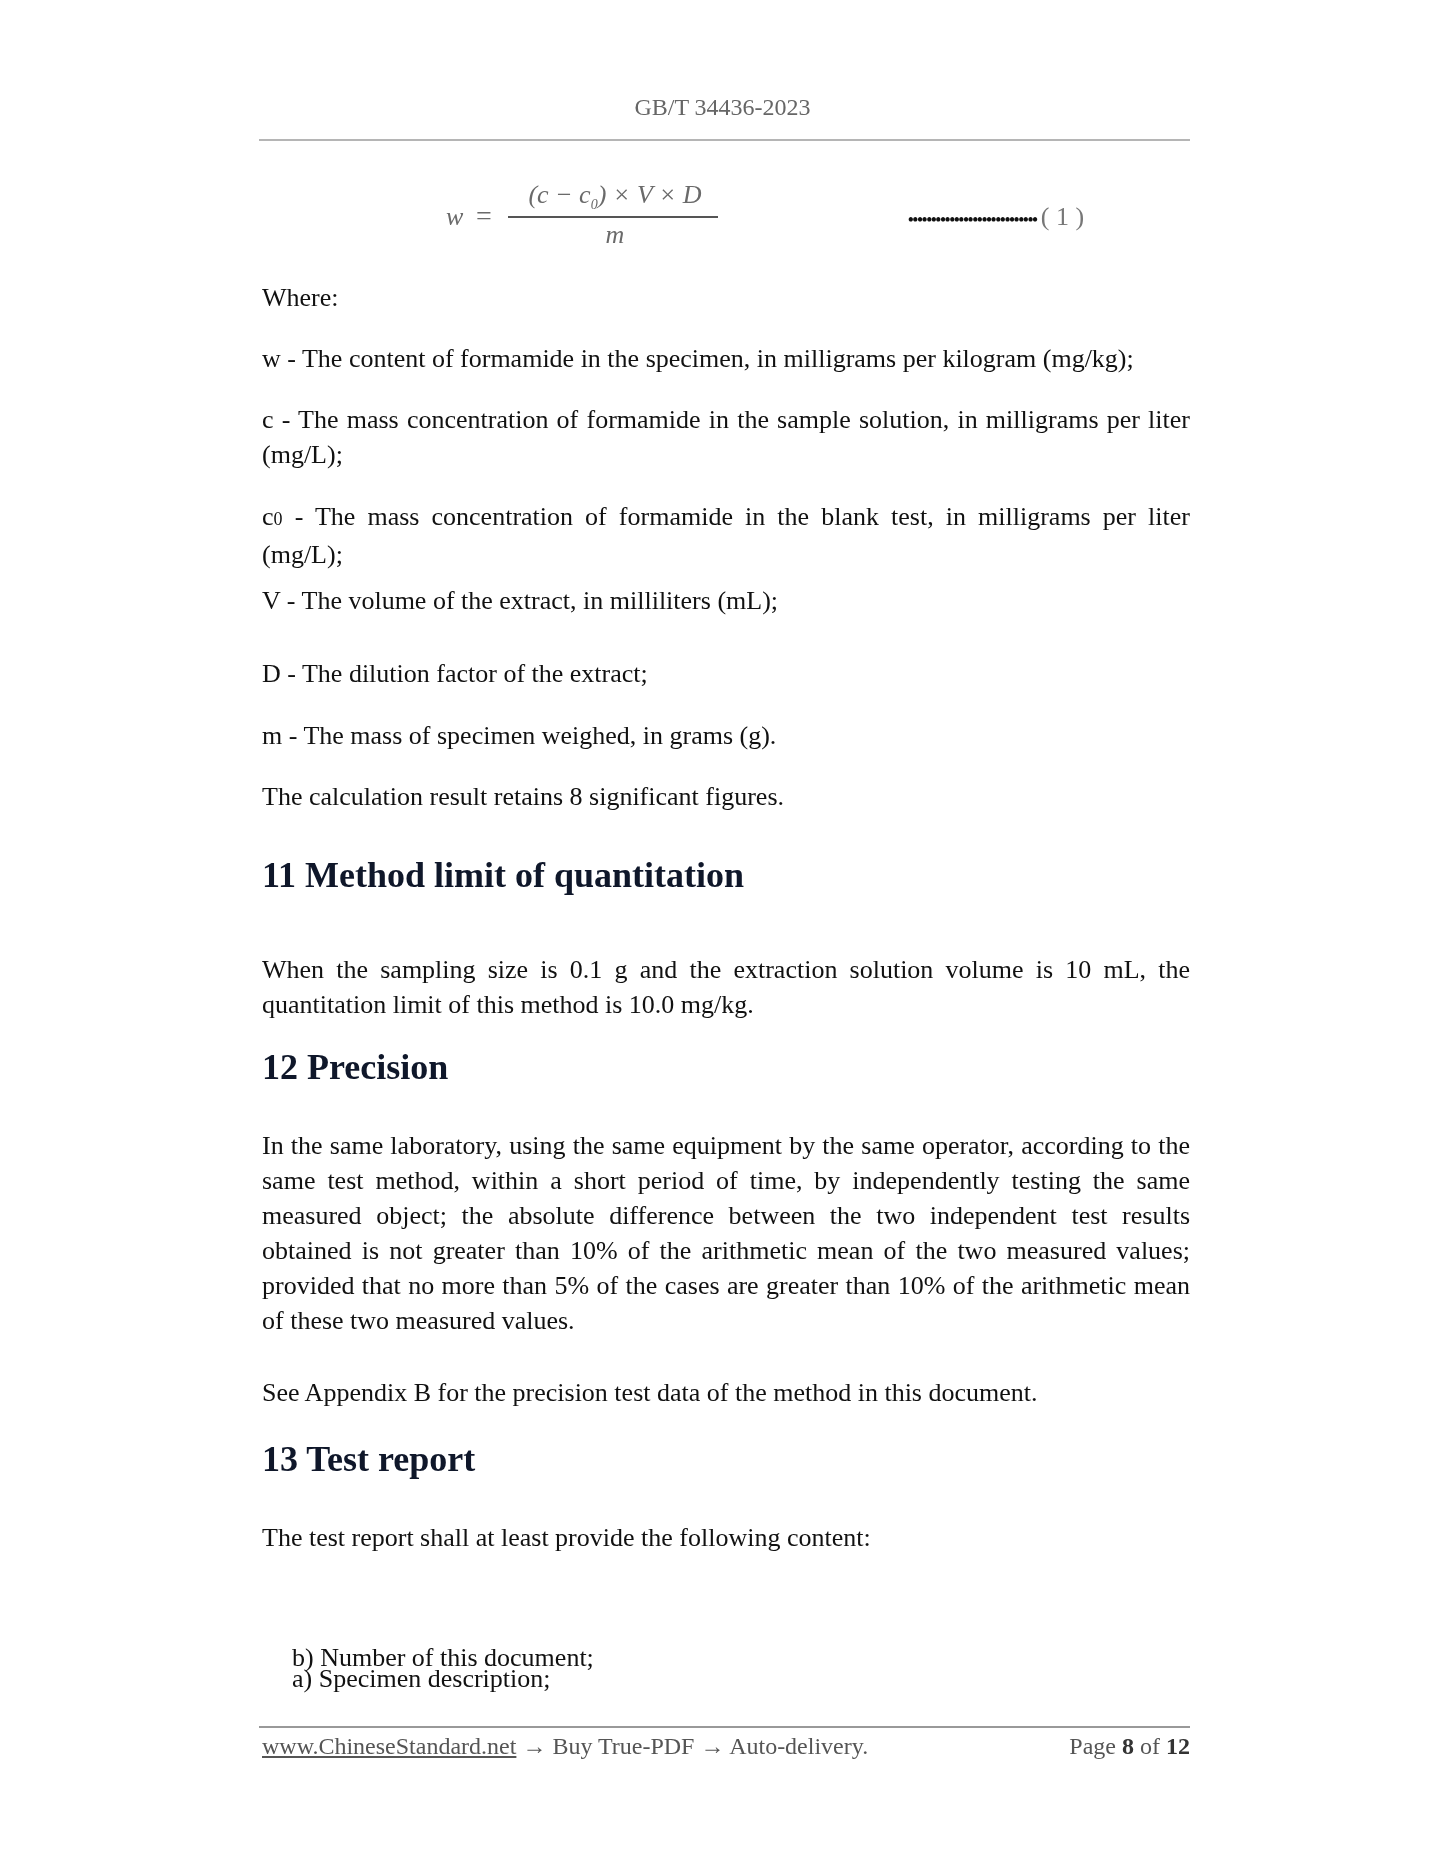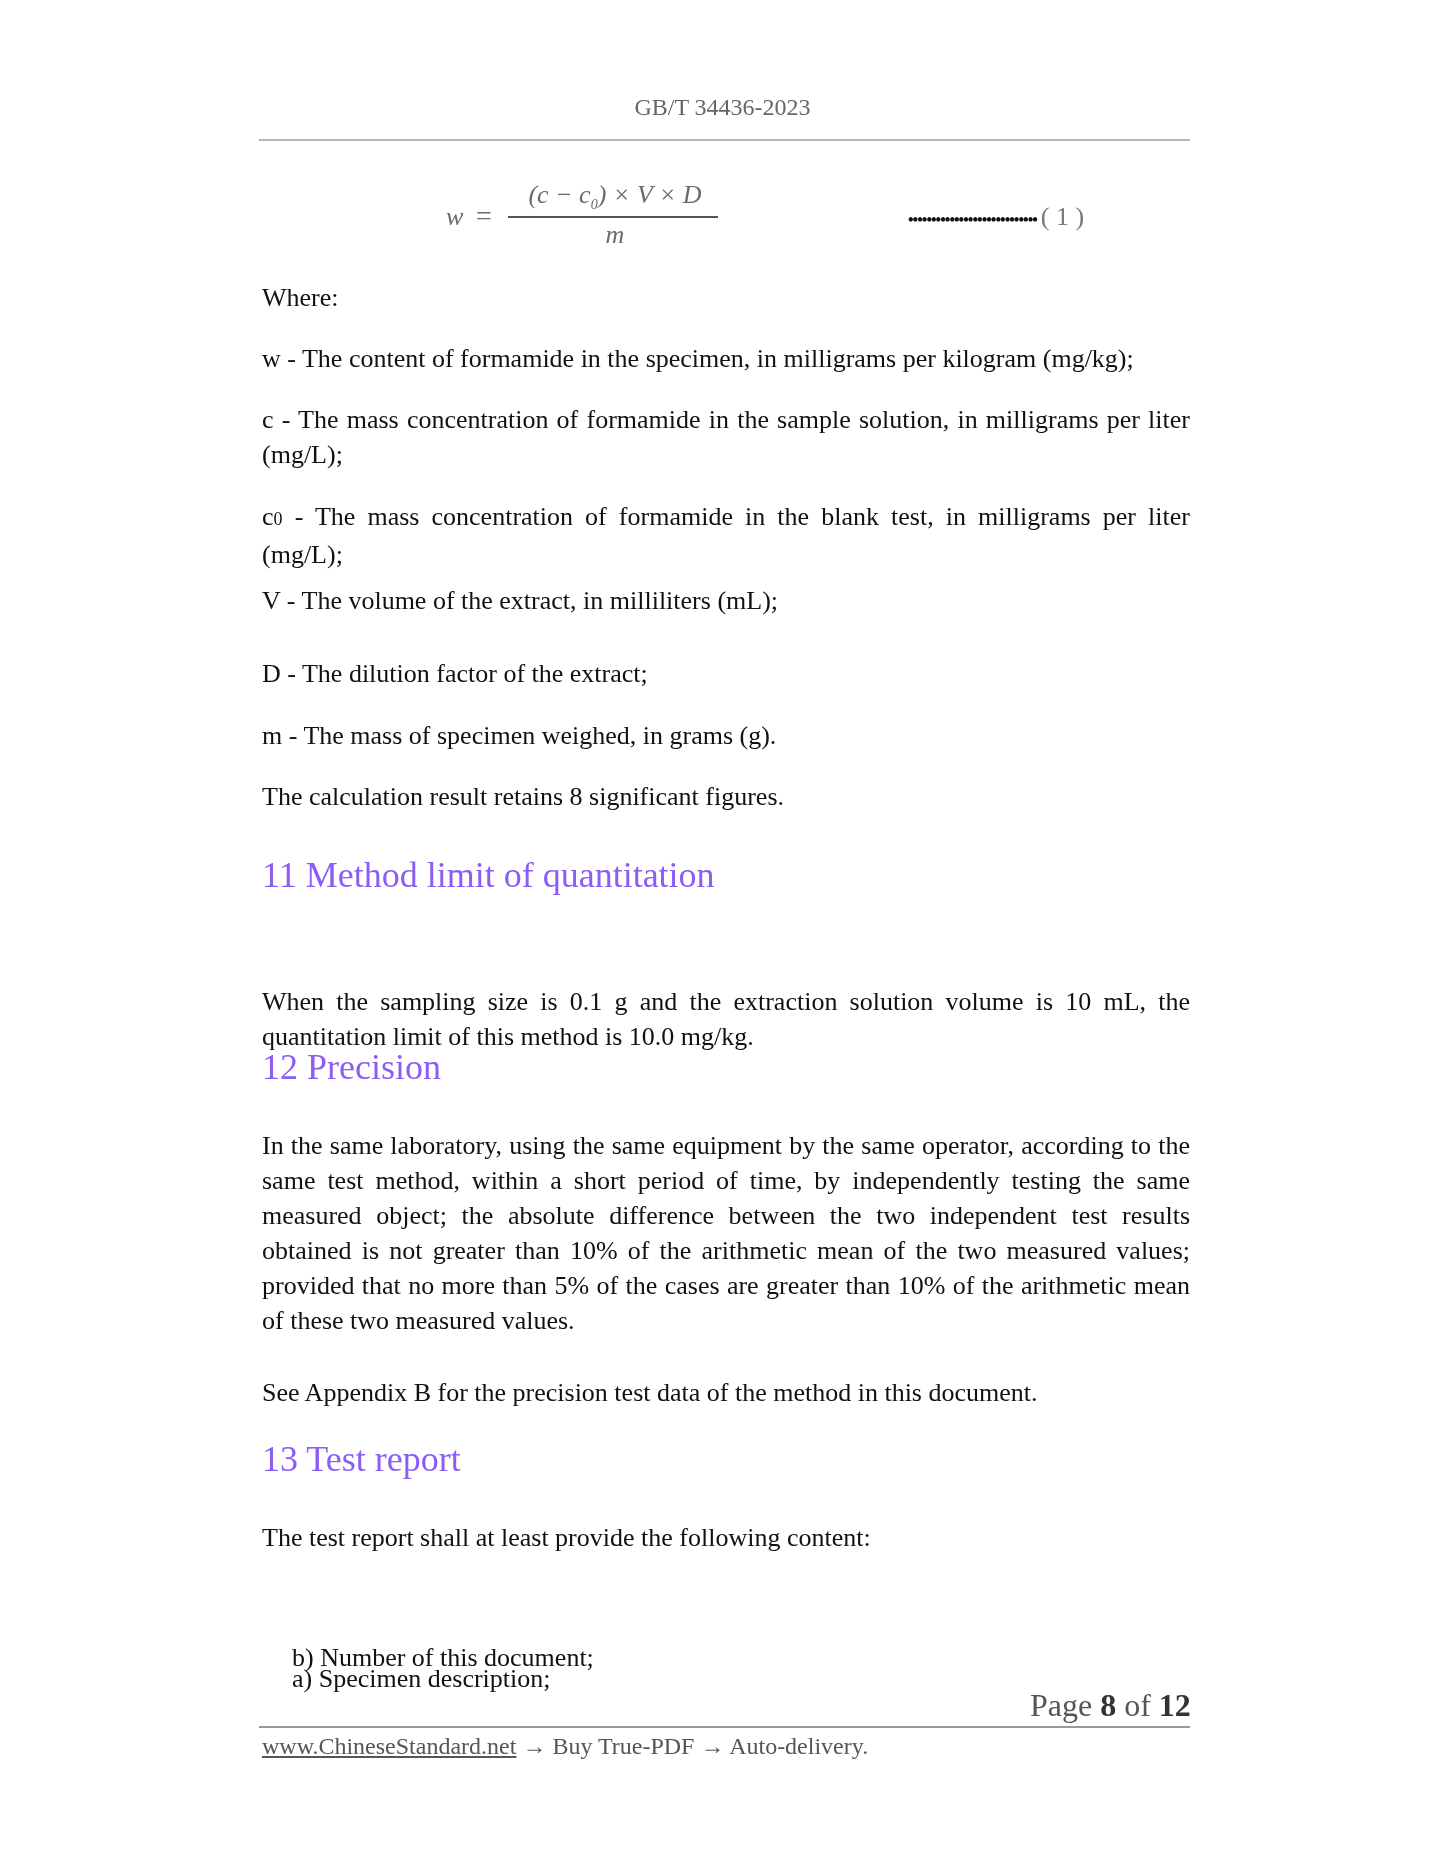--- a/index.html
+++ b/index.html
@@ -13,26 +13,26 @@
   .f-eq { position:absolute; left:30px; top:20px; font-style:normal; font-size:28px; }
   .f-num { position:absolute; left:64px; top:0px; width:210px; text-align:center; }
   .f-num sub { font-size:14px; font-style:italic; }
   .f-bar { position:absolute; left:62px; top:36px; width:210px; height:2px; background:#555; }
   .f-den { position:absolute; left:64px; top:40px; width:210px; text-align:center; }
   .eqno { top:202px; left:908px; font-size:26px; color:#444; letter-spacing:0; }
   .eqno .dots { letter-spacing:-1px; color:#111; font-weight:bold; font-size:16px; }
   .eqno .num { color:#777; margin-left:4px; }
   .p { left:262px; width:928px; font-size:26px; line-height:35px; white-space:normal; text-align:justify; }
   .p.nw { white-space:nowrap; }
-  .h { left:262px; font-size:36px; font-weight:normal; color:#8b5cf6; }
+  .h { left:262px; font-size:36px; font-weight:bold; color:#0f172a; }
   .li { left:292px; font-size:26px; }
   .footer-rule { top:1726px; left:259px; width:931px; height:2px; background:#999999; }
   .footer-left { top:1733px; left:262px; font-size:24px; color:#555555;text-align:center; }
   .footer-left .link { text-decoration:underline; color:#555555; }
-  .footer-right { top:1687px; left:1030px; width:160px; text-align:left; font-size:32px; color:#555555; }
+  .footer-right { top:1733px; left:1030px; width:160px; text-align:right; font-size:24px; color:#555555; }
   .footer-right b { color:#333; }
   .sub0 { font-size:18px; }
 </style>
 </head>
 <body>
 
 <div class="abs header-title">GB/T 34436-2023</div>
 <div class="abs header-rule"></div>
 
 <div class="abs formula">
@@ -49,21 +49,21 @@
 <div class="abs p nw" style="top:280px;">Where:</div>
 <div class="abs p nw" style="top:341px;">w - The content of formamide in the specimen, in milligrams per kilogram (mg/kg);</div>
 <div class="abs p" style="top:402px;">c - The mass concentration of formamide in the sample solution, in milligrams per liter (mg/L);</div>
 <div class="abs p" style="top:499px;"><span>c</span><span class="sub0">0</span><span> - The mass concentration of formamide in the blank test, in milligrams per liter (mg/L);</span></div>
 <div class="abs p nw" style="top:583px;">V - The volume of the extract, in milliliters (mL);</div>
 <div class="abs p nw" style="top:656px;">D - The dilution factor of the extract;</div>
 <div class="abs p nw" style="top:718px;">m - The mass of specimen weighed, in grams (g).</div>
 <div class="abs p nw" style="top:779px;">The calculation result retains 8 significant figures.</div>
 
 <div class="abs h" style="top:854px;">11 Method limit of quantitation</div>
-<div class="abs p" style="top:984px;">When the sampling size is 0.1 g and the extraction solution volume is 10 mL, the quantitation limit of this method is 10.0 mg/kg.</div>
+<div class="abs p" style="top:952px;">When the sampling size is 0.1 g and the extraction solution volume is 10 mL, the quantitation limit of this method is 10.0 mg/kg.</div>
 
 <div class="abs h" style="top:1046px;">12 Precision</div>
 <div class="abs p" style="top:1128px;">In the same laboratory, using the same equipment by the same operator, according to the same test method, within a short period of time, by independently testing the same measured object; the absolute difference between the two independent test results obtained is not greater than 10% of the arithmetic mean of the two measured values; provided that no more than 5% of the cases are greater than 10% of the arithmetic mean of these two measured values.</div>
 <div class="abs p nw" style="top:1363px;margin-top:12px;">See Appendix B for the precision test data of the method in this document.</div>
 
 <div class="abs h" style="top:1438px;">13 Test report</div>
 <div class="abs p nw" style="top:1520px;">The test report shall at least provide the following content:</div>
 <div class="abs li" style="top:1664px;">a) Specimen description;</div>
 <div class="abs li" style="top:1643px;">b) Number of this document;</div>
 

